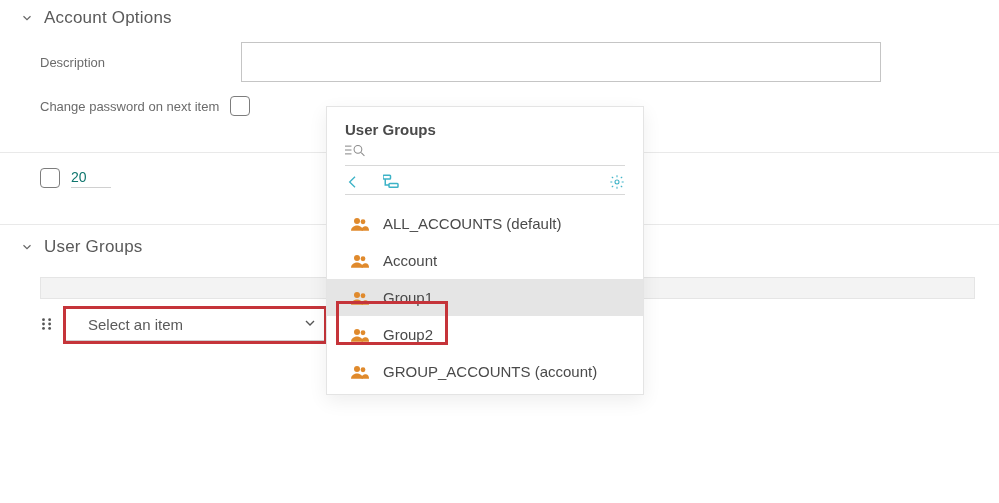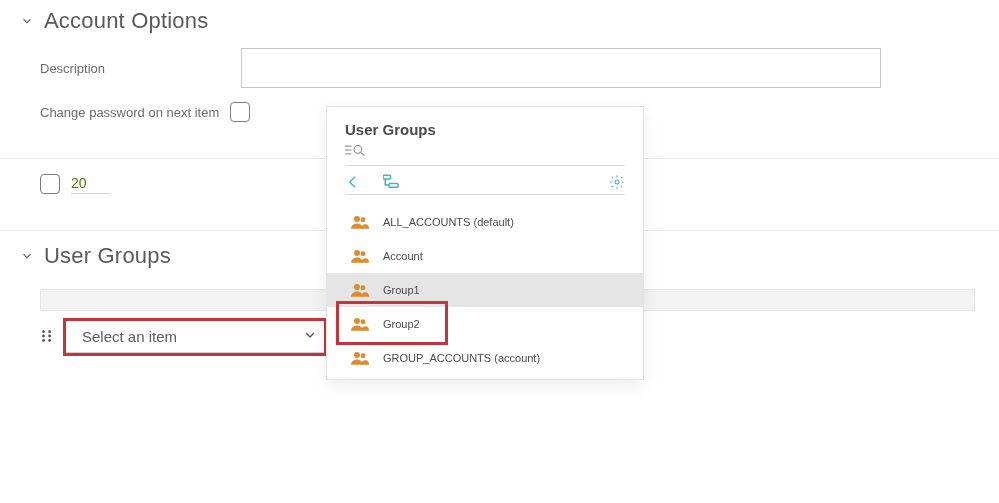--- a/index.html
+++ b/index.html
@@ -14,21 +14,21 @@
     position: relative;
   }
   .section { padding: 0 16px; }
   .section-header {
     display: flex;
     align-items: center;
     gap: 10px;
     padding: 8px 4px 4px;
   }
   .chevron-down-icon svg { display:block; }
-  .section-title { font-size: 22px; color: #5a5a5a; font-weight: 400; letter-spacing: 0.2px; }
+  .section-title { font-size: 17px; color: #5a5a5a; font-weight: 400; letter-spacing: 0.2px; }
   .section-body { padding: 10px 8px 18px 24px; }
   .form-row {
     display: flex;
     align-items: center;
     gap: 11px;
     margin-bottom: 14px;
   }
   .label { width: 190px; color: #6b6b6b; font-size: 13px; }
   .label-narrow { width: auto; }
   .textarea {
@@ -48,21 +48,21 @@
     border-radius: 4px;
     background: #fff;
     display:inline-block;
   }
   .divider { border-top: 1px solid #e9e9e9; margin: 4px 0; }
   .date-input {
     border: none;
     border-bottom: 1px solid #d0d0d0;
     background: transparent;
     font-size: 14px;
-    color: #4d7c0f;
+    color: #0f766e;
     width: 40px;
     padding: 2px 0;
   }
   
   .grey-bar {
     background: #f3f3f3;
     height: 22px;
     border: 1px solid #e5e5e5;
     margin: 6px 0;
   }
@@ -72,21 +72,21 @@
     gap: 12px;
     padding: 4px 0;
   }
   .drag-icon { color:#5a5a5a; }
   .select-box {
     display:flex;
     align-items:center;
     justify-content:space-between;
     width: 258px;
     border-bottom: 1px solid #cfcfcf;
-    padding: 6px 6px 6px 16px;
+    padding: 6px 6px 6px 22px;
     color: #5a5a5a;
     font-size: 15px;
   }
   .highlight-red {
     outline: 3px solid #c5343a;
     outline-offset: 0;
   }
   .minus-icon, .plus-icon {
     display:inline-flex; align-items:center; justify-content:center;
     width: 22px; height: 22px;
@@ -111,21 +111,21 @@
   .popup-search { margin: 2px 18px 4px; color:#8a8a8a; }
   .popup-divider { border-top:1px solid #d8d8d8; margin: 4px 18px; }
   .popup-toolbar { display:flex; align-items:center; justify-content:space-between; margin: 8px 18px 2px; }
   .popup-toolbar-left { display:flex; align-items:center; gap: 22px; }
   .popup-toolbar svg { display:block; }
   .popup-list { margin-top: 10px; }
   .popup-item {
     display:flex; align-items:center; gap: 14px;
     padding: 10px 24px;
     color:#4a4a4a;
-    font-size: 11px;
+    font-size: 15px;
   }
   .popup-item.selected { background:#e5e5e5; }
   .group-icon { width:18px; display:inline-flex; justify-content:center; }
   .row-highlight {
     position:absolute;
     outline: 3px solid #c5343a;
     pointer-events:none;
   }
 </style>
 </head>

